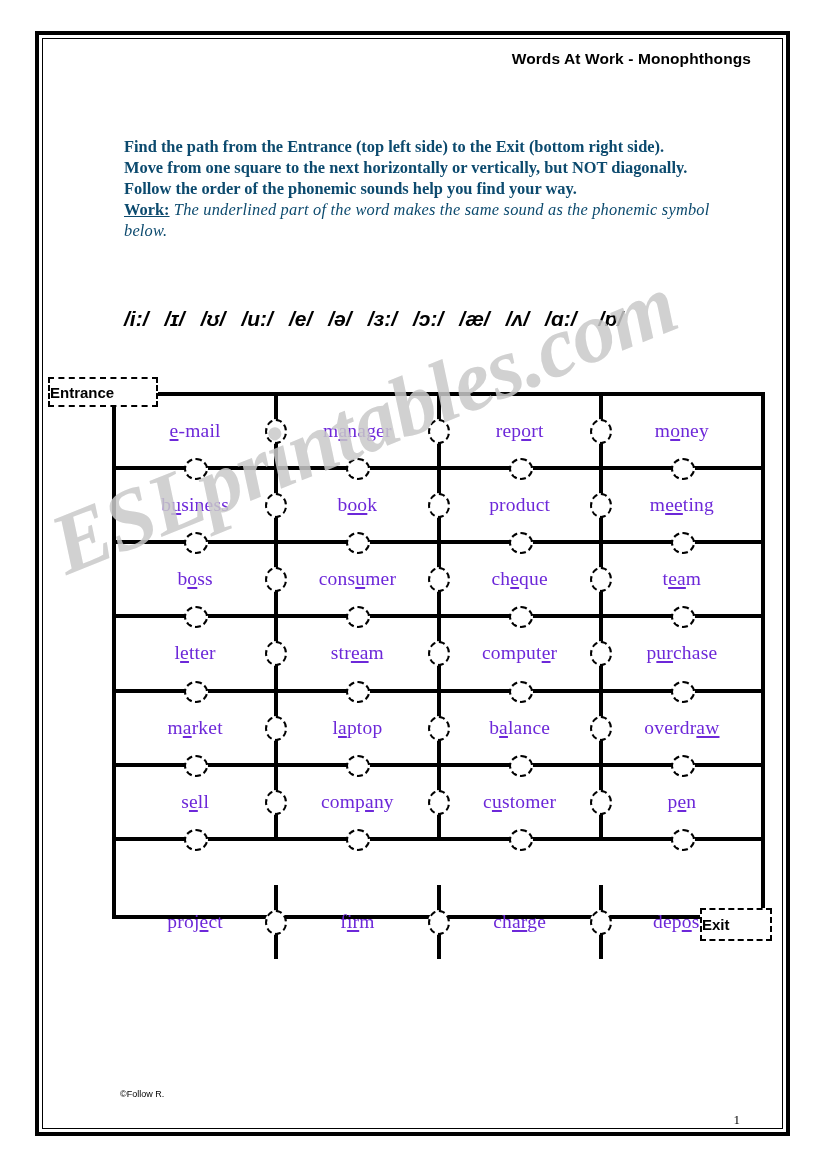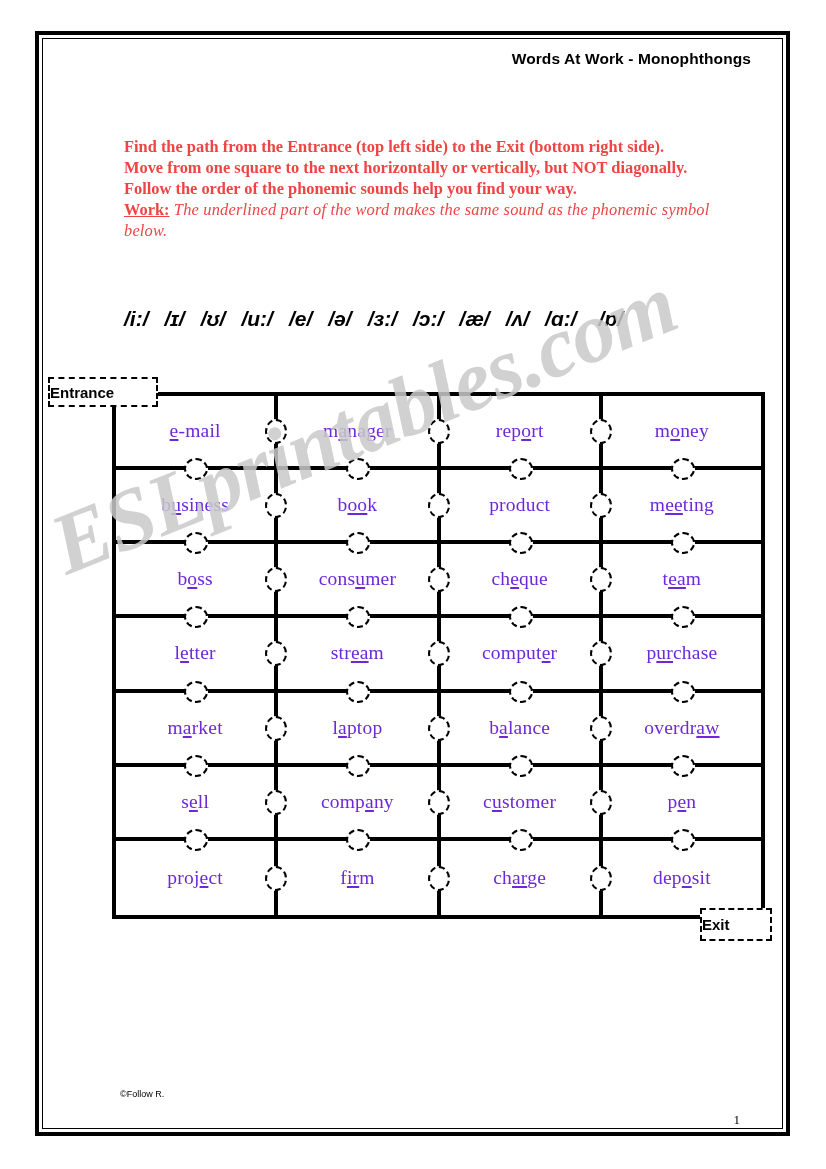--- a/index.html
+++ b/index.html
@@ -77,21 +77,21 @@
   
   .instructions {
     position: absolute;
     left: 124px;
     top: 136px;
     width: 610px;
     font-family: "Liberation Serif", serif;
     font-size: 16.4px;
     font-weight: bold;
     line-height: 1.28;
-    color: #ef4444;
+    color: #0c4a6e;
     z-index: 5;
   }
   .instructions p { margin: 0; }
   .hint-line {
     margin-top: 2px;
   }
   .hint-label {
     font-weight: bold;
     text-decoration: underline;
     font-style: normal;
@@ -168,21 +168,21 @@
     width: 100%;
     height: 100%;
   }
   .maze-row {
     display: flex;
     position: relative;
     height: 14.2857%;
     border-bottom: 4px solid #000;
     box-sizing: border-box;
   }
-  .maze-row:last-child { border-bottom: none; }
+  .maze-row:last-child { border-bottom: none; margin-top: 44px; }
   .maze-cell {
     flex: 1 1 0;
     position: relative;
     display: flex;
     align-items: center;
     justify-content: center;
     border-right: 4px solid #000;
     box-sizing: border-box;
   }
   .maze-cell:last-child { border-right: none; }

